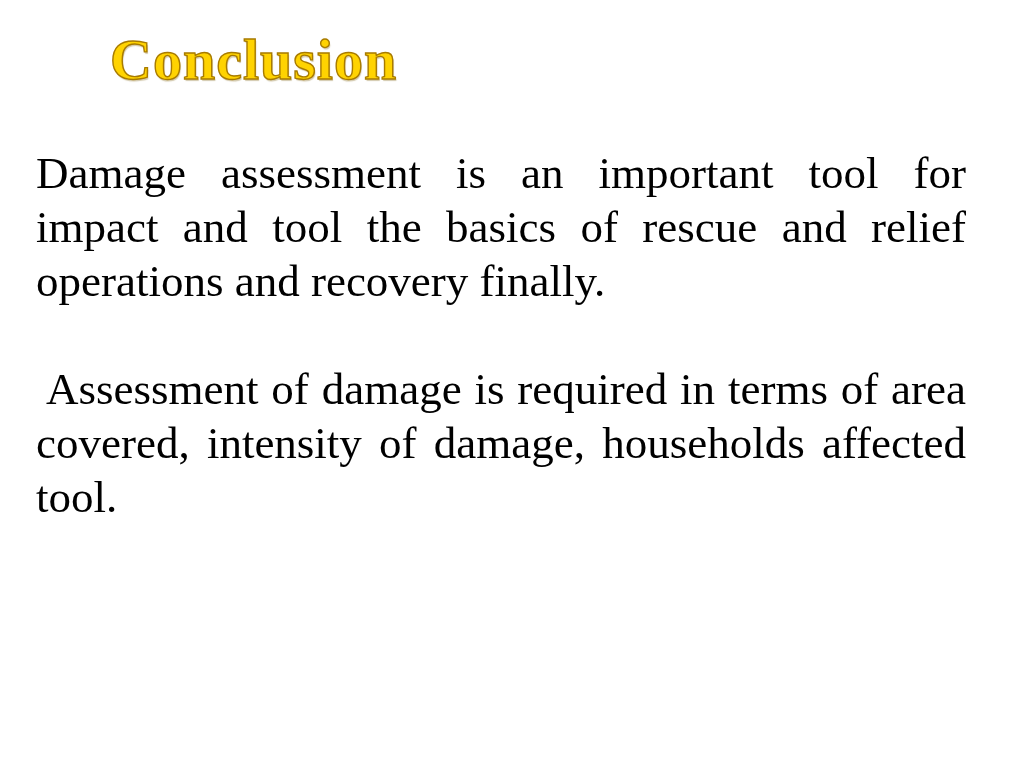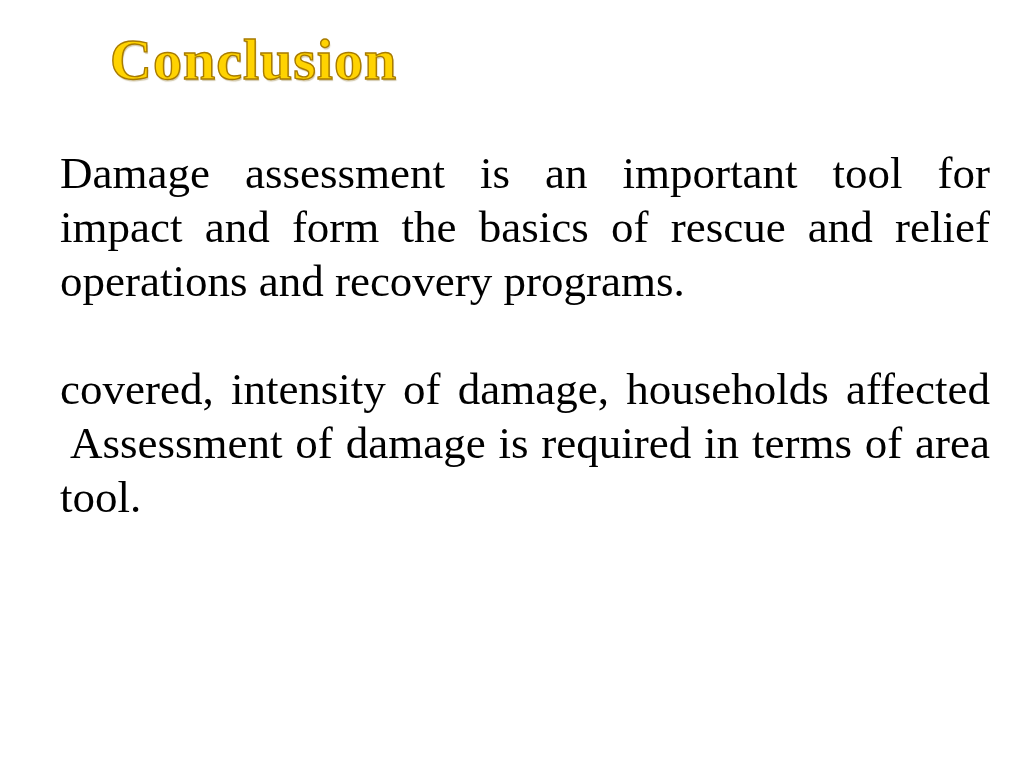--- a/index.html
+++ b/index.html
@@ -23,21 +23,21 @@
     font-size: 58px;
     line-height: 1.1;
     font-weight: 700;
     letter-spacing: 1px;
     color: var(--title-fill, #ffd301);
     -webkit-text-stroke: 1.4px var(--title-outline, #a87b00);
     text-shadow: 1px 2px 1px rgba(130, 100, 20, 0.35);
   }
   .body-text {
     position: absolute;
-    left: 60px;
+    left: 36px;
     top: 146px;
     width: 930px;
     font-size: 45px;
     line-height: 54px;
     color: var(--body-color, #000000);
   }
   .para { margin: 0; }
   .para-2 { margin-top: 54px; }
   .line {
     text-align: justify;
@@ -55,24 +55,24 @@
 <body>
 
 <div class="slide">
 
   <h1 class="title">Conclusion</h1>
 
   <div class="body-text">
 
     <div class="para para-1">
       <div class="line just">Damage assessment is an important tool for</div>
-      <div class="line just">impact and form the basics of rescue and relief</div>
-      <div class="line">operations and recovery programs.</div>
+      <div class="line just">impact and tool the basics of rescue and relief</div>
+      <div class="line">operations and recovery finally.</div>
     </div>
 
     <div class="para para-2">
+      <div class="line just lead-indent"> Assessment of damage is required in terms of area</div>
       <div class="line just">covered, intensity of damage, households affected</div>
-      <div class="line just lead-indent"> Assessment of damage is required in terms of area</div>
       <div class="line">tool.</div>
     </div>
 
   </div>
 </div>
 
 </body></html>

